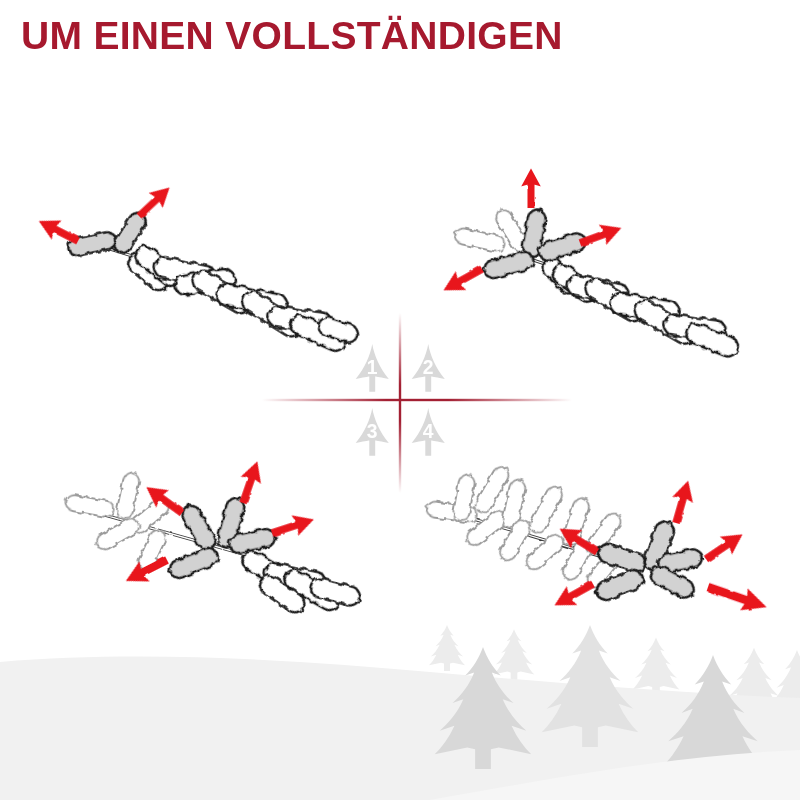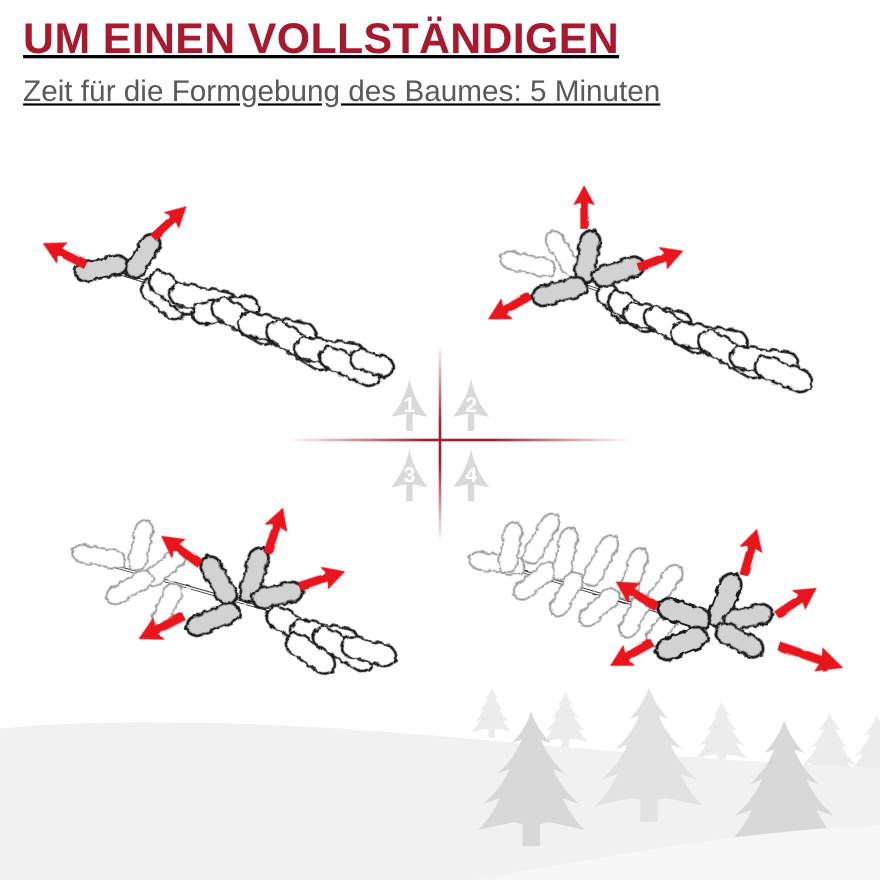--- a/index.html
+++ b/index.html
@@ -1,21 +1,21 @@
 <!DOCTYPE html>
 <html><head>
 <meta charset="utf-8">
 <style>
   html,body{margin:0;padding:0;}
   body{
     width:800px;height:800px;overflow:hidden;background:#ffffff;
     font-family:"Liberation Sans", sans-serif;
   }
   .page{position:relative;width:800px;height:800px;background:#ffffff;}
-  .header{position:absolute;left:21px;top:14px;right:14px;text-decoration:underline;}
+  .header{position:absolute;left:21px;top:14px;right:14px;}
   .title{
     margin:0;font-size:39px;font-weight:700;line-height:1.12;
     letter-spacing:0.3px;color:#A6192E;
   }
   .subtitle{
     margin:10px 0 0 0;font-size:27px;font-weight:400;color:#58595B;
   }
   .scene{position:absolute;left:0;top:0;width:800px;height:800px;display:block;}
   .qnum{font-family:"Liberation Sans", sans-serif;font-weight:700;font-size:21px;}
 </style>
@@ -178,16 +178,15 @@
         <use href="#arrL" transform="translate(708 587) rotate(19)" fill="#E8131B" filter="url(#fzs)"></use>
         <use href="#arrS" transform="translate(593 584) rotate(151)" fill="#E8131B" filter="url(#fzs)"></use>
         <use href="#arrS" transform="translate(597 552) rotate(-148)" fill="#E8131B" filter="url(#fzs)"></use>
       </g>
   </svg>
 
   <div class="header">
     <h1 class="title" style="color: rgb(166, 25, 46);">
       <span>UM EINEN VOLLSTÄNDIGEN</span><br>
     </h1>
-    <p class="subtitle" style="color: rgb(88, 89, 91);">Zeit für die Formgebung des Baumes: 5 Minuten</p>
   </div>
 
 </div>
 
 </body></html>

